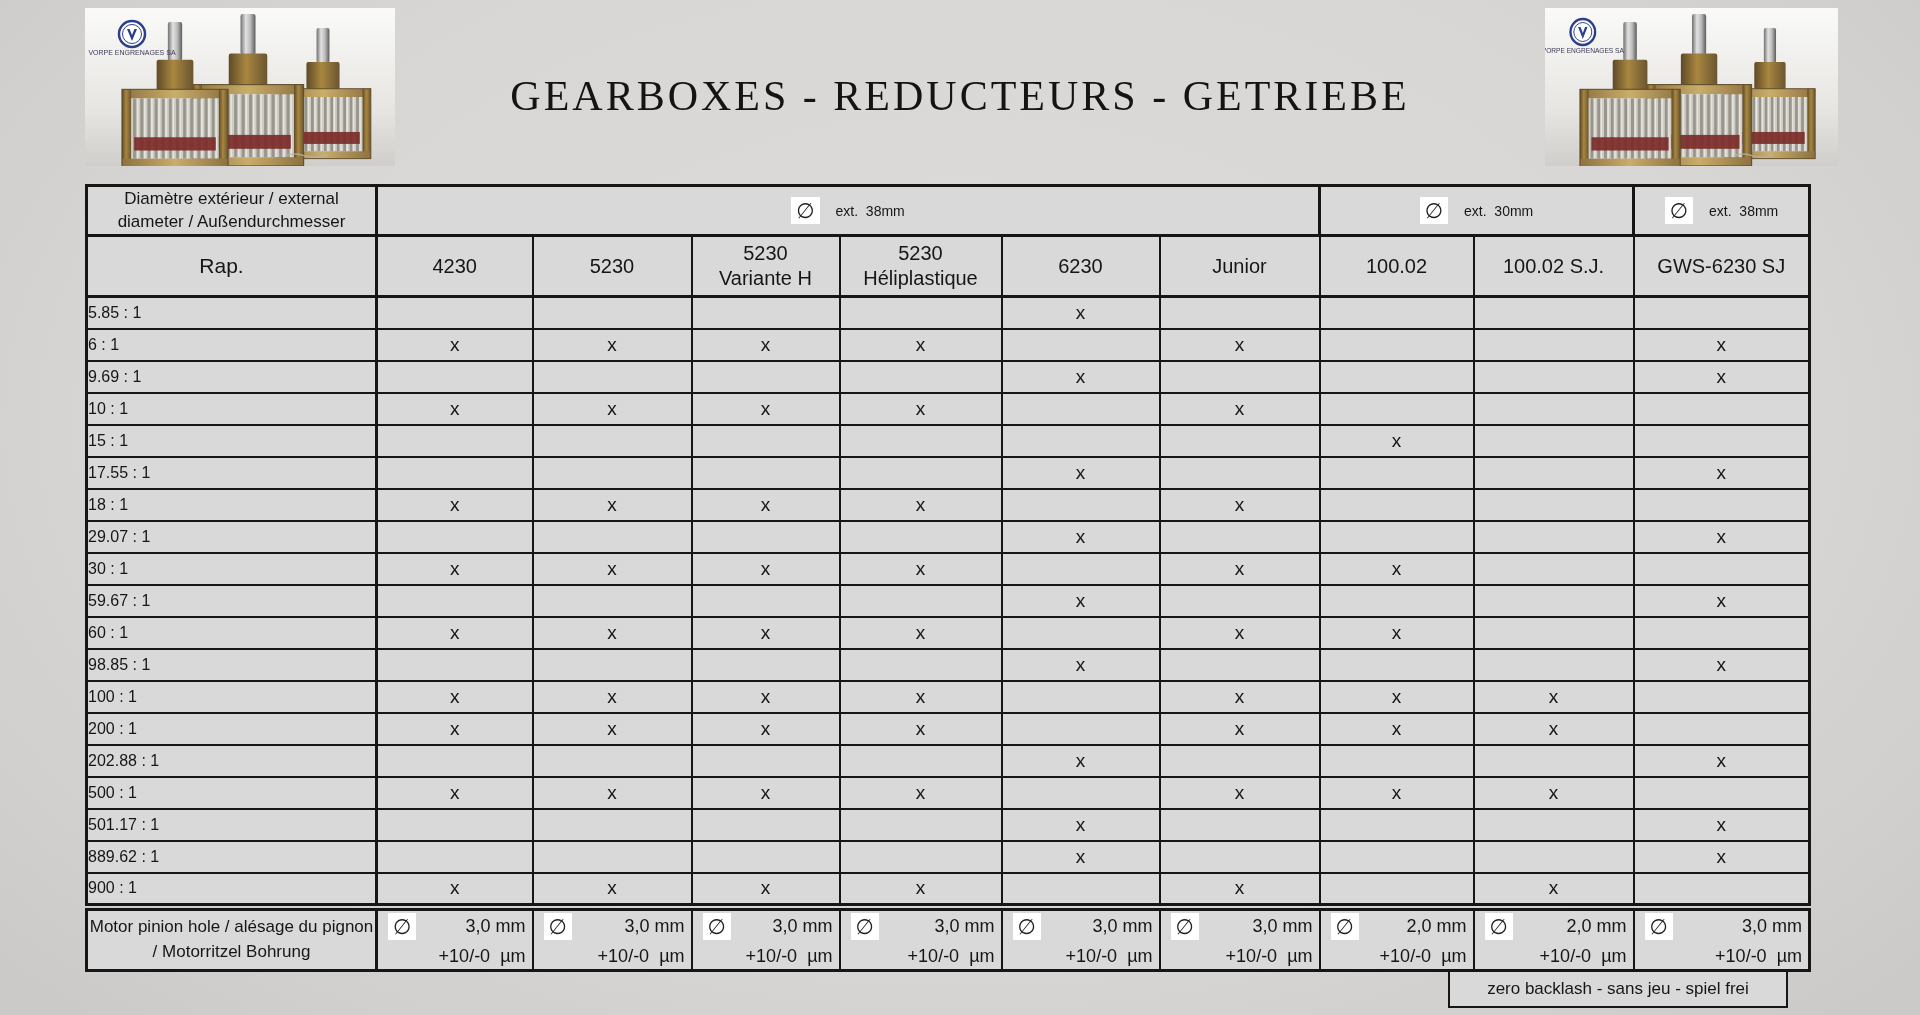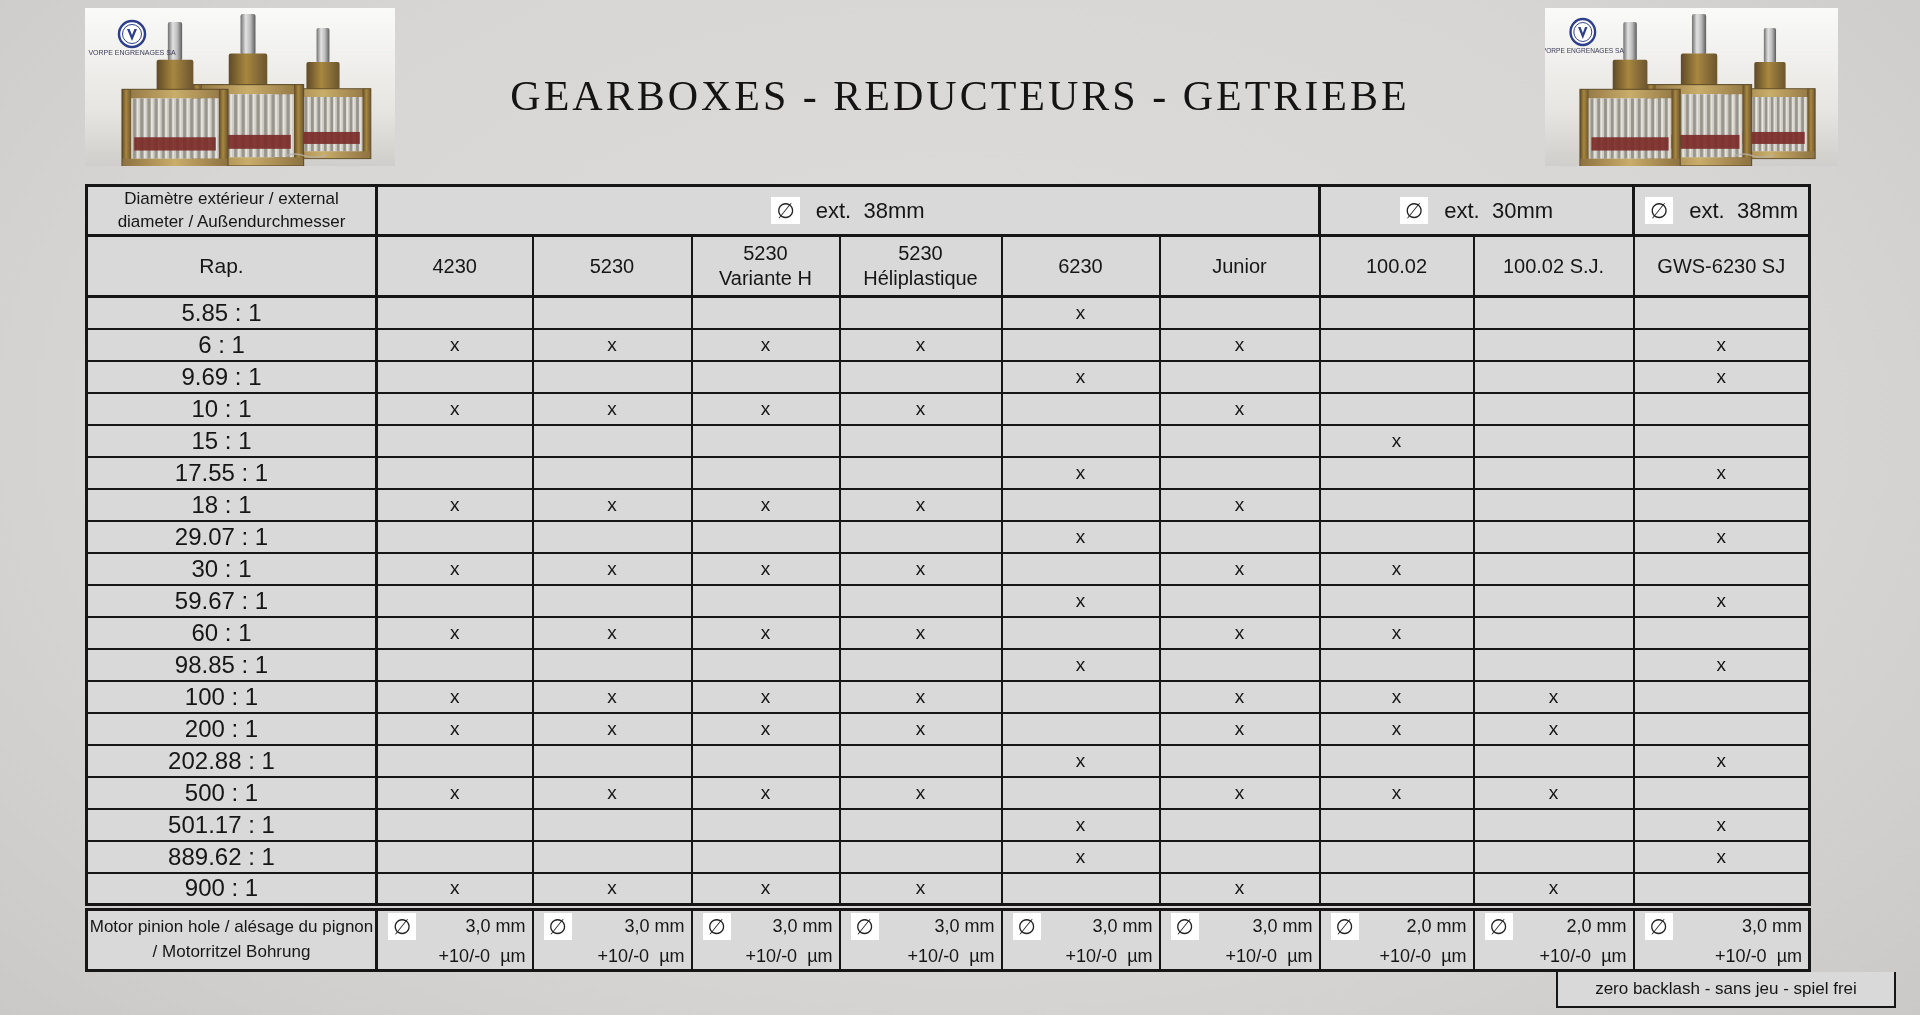--- a/index.html
+++ b/index.html
@@ -27,40 +27,40 @@
   tr.hdr2{height:61px}
   tr.hdr2 th{border-bottom:3px solid #161616}
   tr.body{height:32px}
   .corner{font-size:17px;line-height:1.3;white-space:pre-line;text-align:center}
   .grp-cell{border-left:3px solid #161616 !important;border-right:3px solid #161616 !important}
   .grp-wrap{display:flex;align-items:center;justify-content:center;gap:16px}
   .sym{
     display:inline-block;background:#ffffff;padding:0 5px;font-size:21px;line-height:27px;
     color:#222;
   }
-  .grp-text{font-size:22px;white-space:pre}
+  .grp-text{font-size:14px;white-space:pre}
   .rap{text-align:center;padding-right:20px !important;font-size:21px;border-right:3px solid #161616 !important}
   .model-th{font-size:20px;text-align:center;white-space:pre-line;line-height:1.25}
-  .ratio-td{text-align:center;padding-right:20px !important;font-size:24px;border-right:3px solid #161616 !important}
+  .ratio-td{text-align:left;padding-right:20px !important;font-size:16px;border-right:3px solid #161616 !important}
   .mark-td{text-align:center;font-size:19px}
 
   table.pinion{
     position:absolute;left:85px;top:908px;border-collapse:collapse;table-layout:fixed;
     background:#d9d9d9;border:3px solid #161616;padding-left:36px;
   }
   table.pinion td{border:2px solid #161616;padding:0;vertical-align:middle}
   tr.prow{height:58px}
   .plabel{font-size:17px;line-height:1.45;white-space:pre-line;text-align:center;border-right:3px solid #161616 !important}
   .pv{padding:2px 6px 2px 10px}
   .pv-top{display:flex;justify-content:space-between;align-items:center}
   .pv-size{font-size:18px;white-space:pre}
   .pv-tol{text-align:right;font-size:18px;white-space:pre;margin-top:6px}
 
   .zero{
-    position:absolute;left:1556px;top:972px;width:336px;height:34px;
+    position:absolute;left:1448px;top:972px;width:336px;height:34px;
     border:2px solid #161616;border-top:none;background:#d9d9d9;
     display:flex;align-items:center;justify-content:center;font-size:17px;
   }
 </style>
 </head>
 <body>
 
 <svg class="photo photo-left" viewBox="0 0 310 158" preserveAspectRatio="none">
   <defs>
     <linearGradient id="pbg" x1="0" y1="0" x2="0" y2="1">

